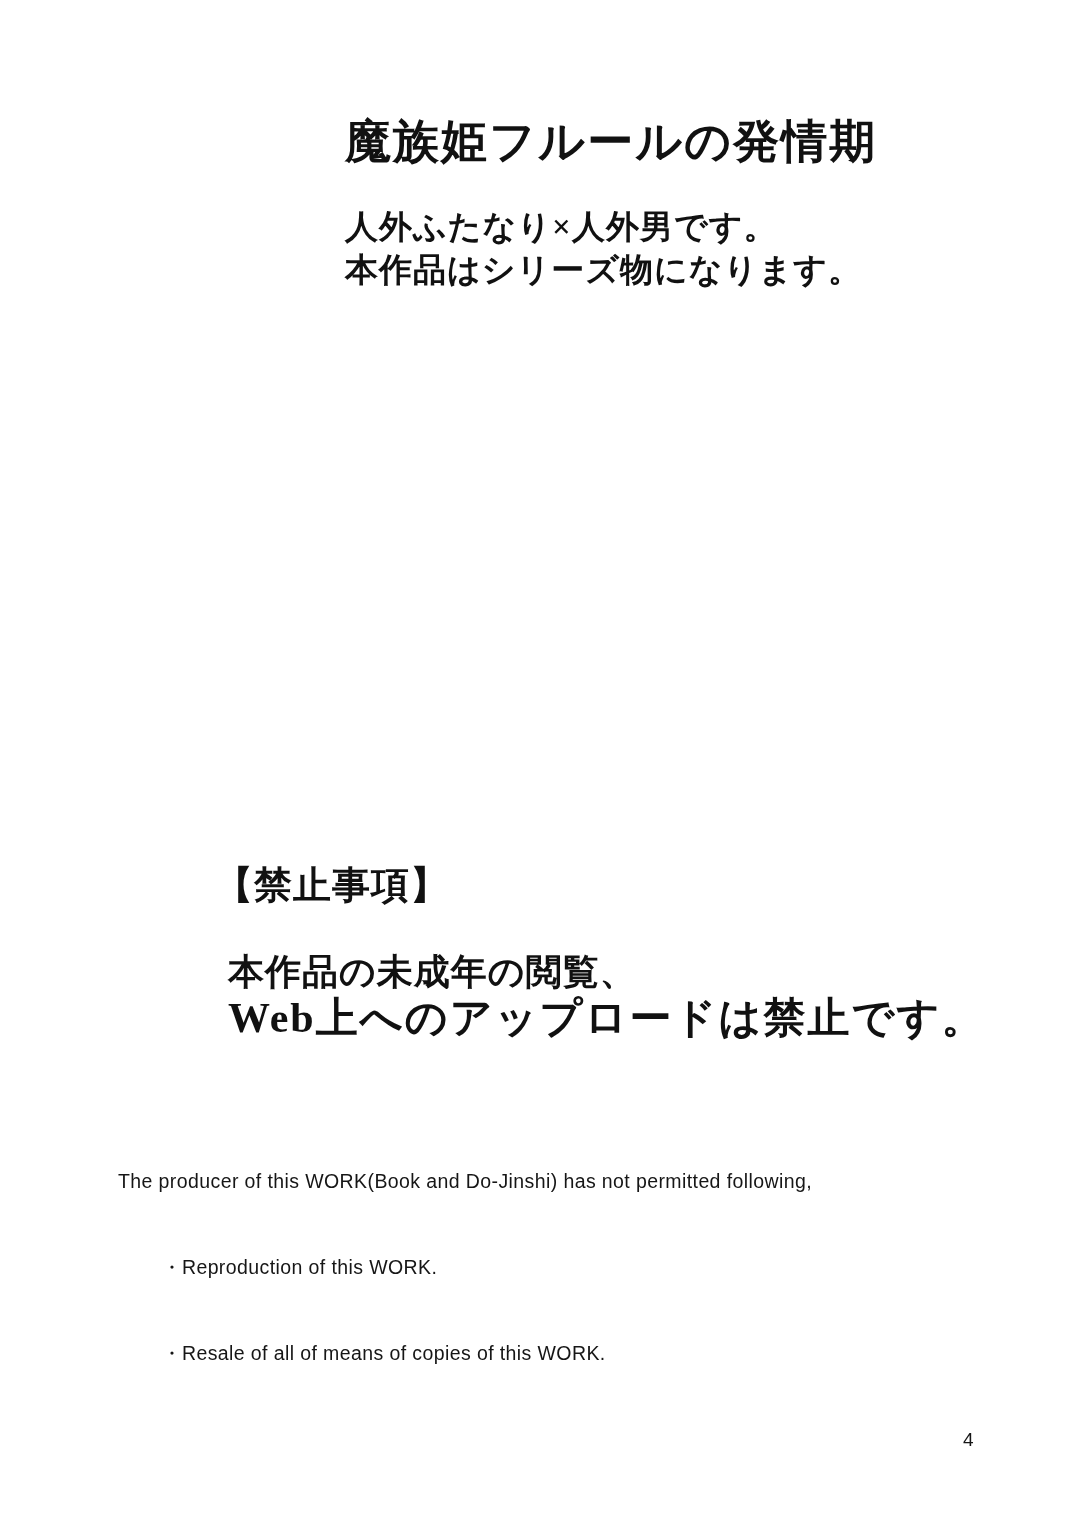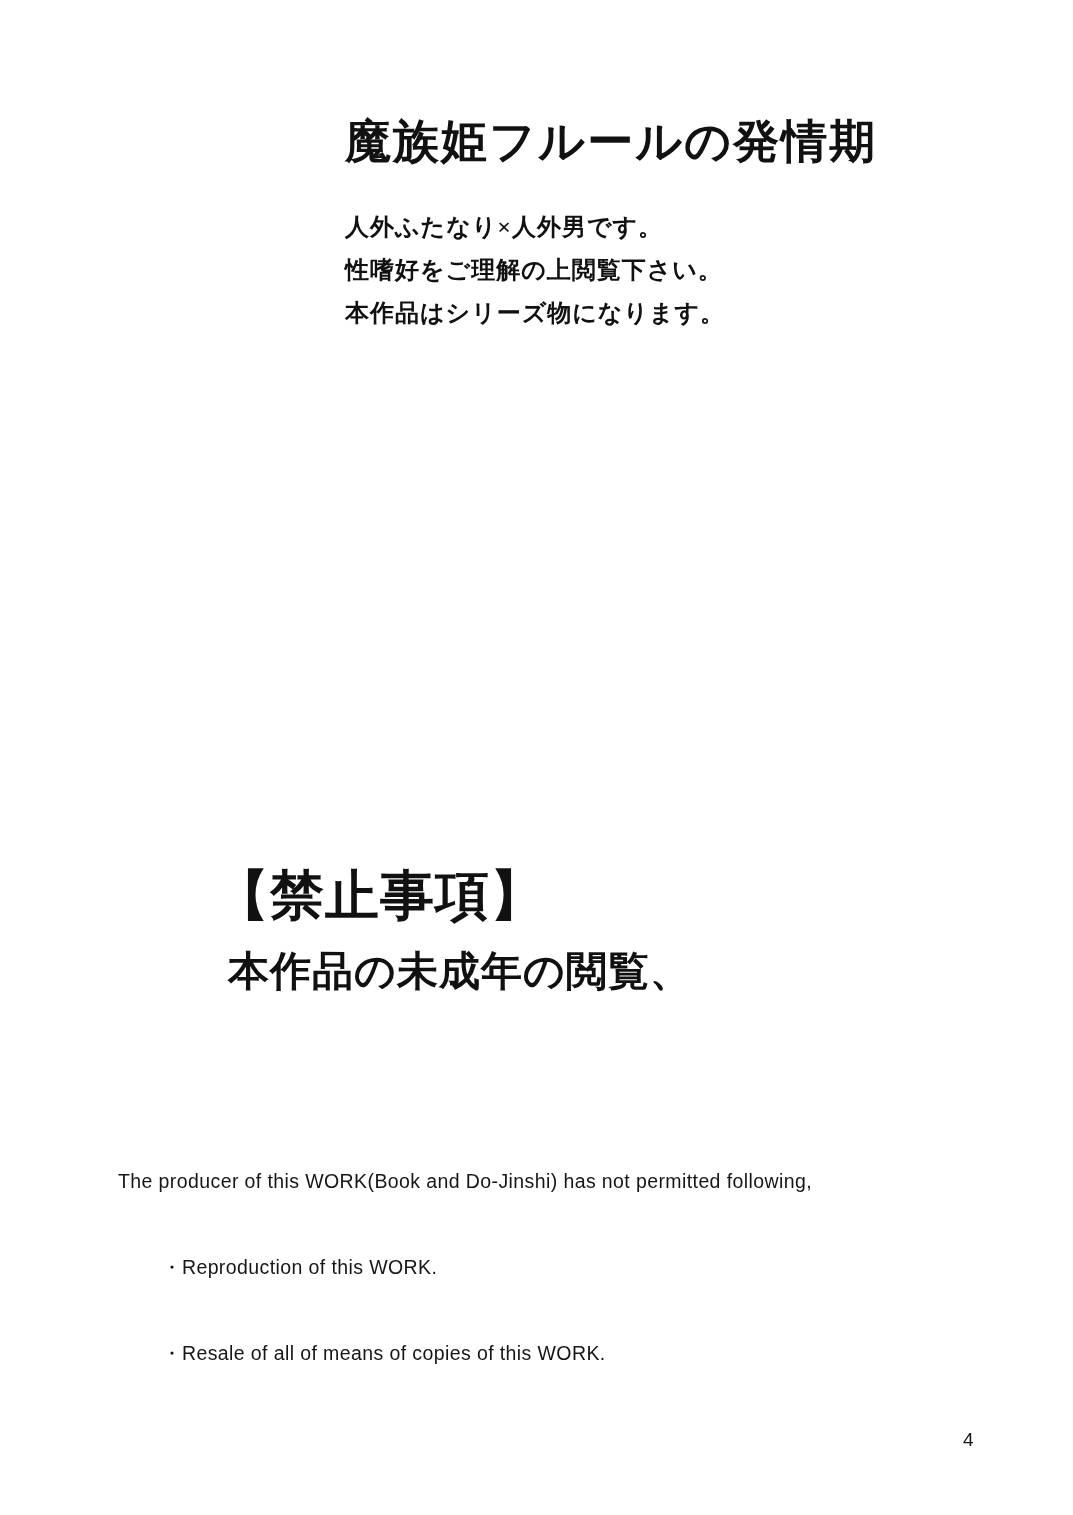--- a/index.html
+++ b/index.html
@@ -29,46 +29,46 @@
     line-height: 1.15;
     white-space: nowrap;
   }
   
   .desc {
     position: absolute;
     left: 345px;
     top: 206px;
     font-family: "Liberation Serif", "DejaVu Serif", serif;
     font-weight: 700;
-    font-size: 24px;
+    font-size: 33px;
     line-height: 43px;
     letter-spacing: 1px;
     white-space: nowrap;
   }
   
   .prohibit-heading {
     position: absolute;
     left: 215px;
     top: 860px;
     font-family: "Liberation Sans", "DejaVu Sans", sans-serif;
     font-weight: 700;
-    font-size: 54px;
+    font-size: 38px;
     letter-spacing: 1px;
     white-space: nowrap;
     text-align: right;
   }
   
   .prohibit-body {
     position: absolute;
     left: 228px;
     top: 948px;
     white-space: nowrap;
   }
   .p-line {
-    font-size: 41px;
+    font-size: 36px;
     line-height: 47px;
     font-weight: 700;
     letter-spacing: 1px;
   }
   .p-line.gothic {
     font-family: "Liberation Sans", "DejaVu Sans", sans-serif;
   }
   .p-line.mincho {
     font-family: "Liberation Serif", "DejaVu Serif", serif;
     font-size: 42px;
@@ -97,28 +97,28 @@
 </style>
 </head>
 <body>
 
 <div class="page">
 
   <h1 class="title">魔族姫フルールの発情期</h1>
 
   <div class="desc">
     <div class="desc-line">人外ふたなり×人外男です。</div>
-    <div class="desc-line">性嗜好をご理解の上閲覧下さい。</div>
     <div class="desc-line">本作品はシリーズ物になります。</div>
   </div>
 
   <div class="prohibit-heading">【禁止事項】</div>
 
   <div class="prohibit-body">
     <div class="p-line gothic">本作品の未成年の閲覧、</div>
+    <div class="p-line mincho">Web上へのアップロードは禁止です。</div>
   </div>
 
   <div class="warning">
     <div>The producer of this WORK(Book and Do-Jinshi) has not permitted following,</div>
     <div class="bullet">・Reproduction of this WORK.</div>
     <div class="bullet">・Resale of all of means of copies of this WORK.</div>
     
     
     
   </div>

